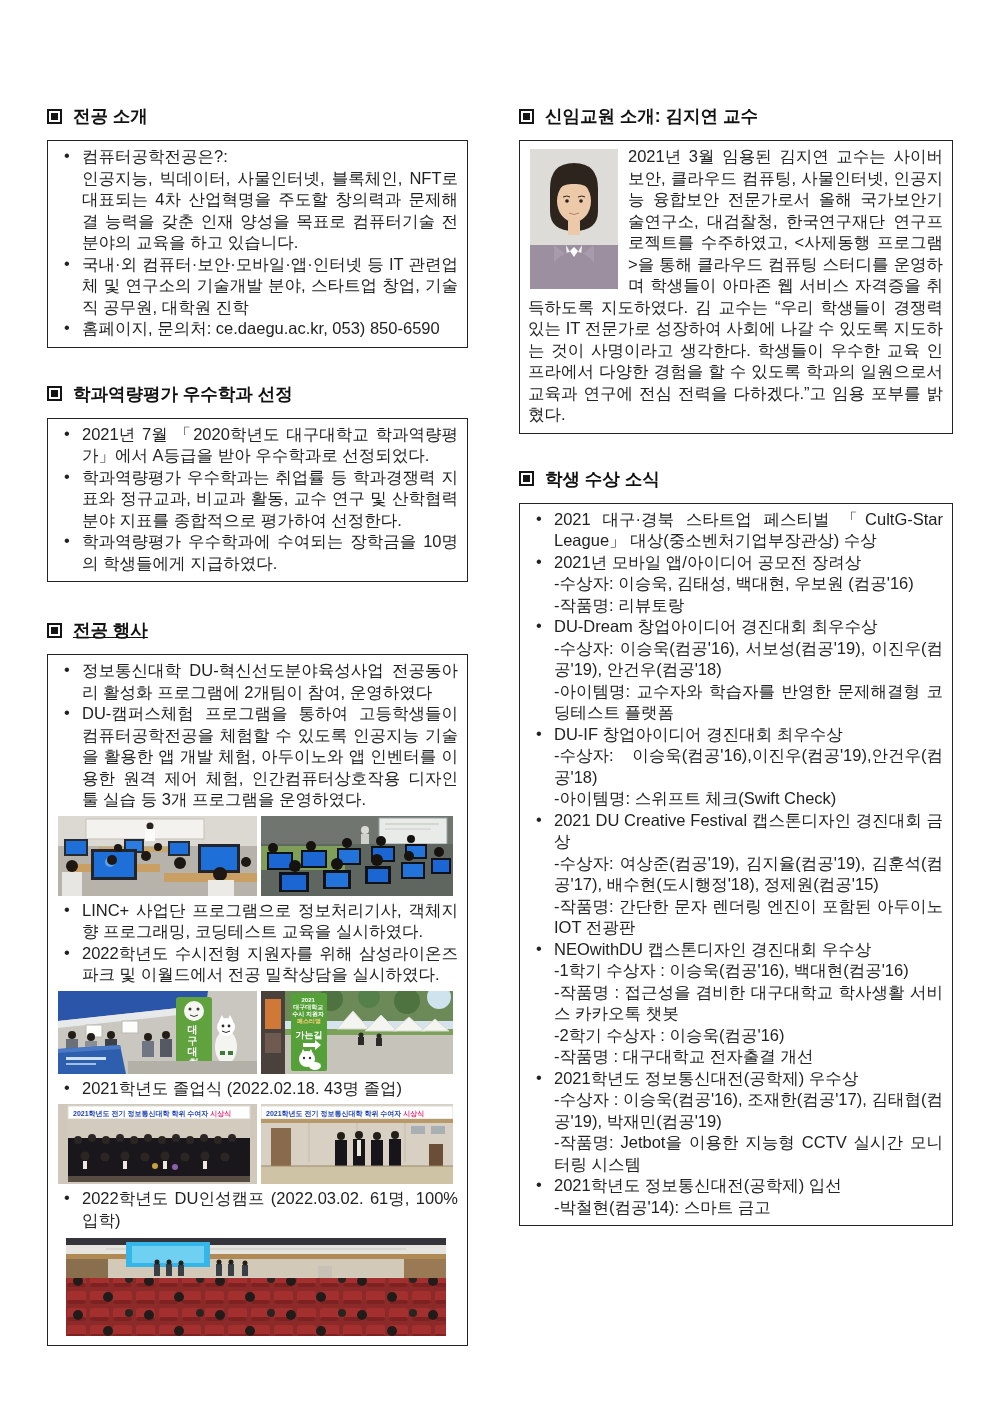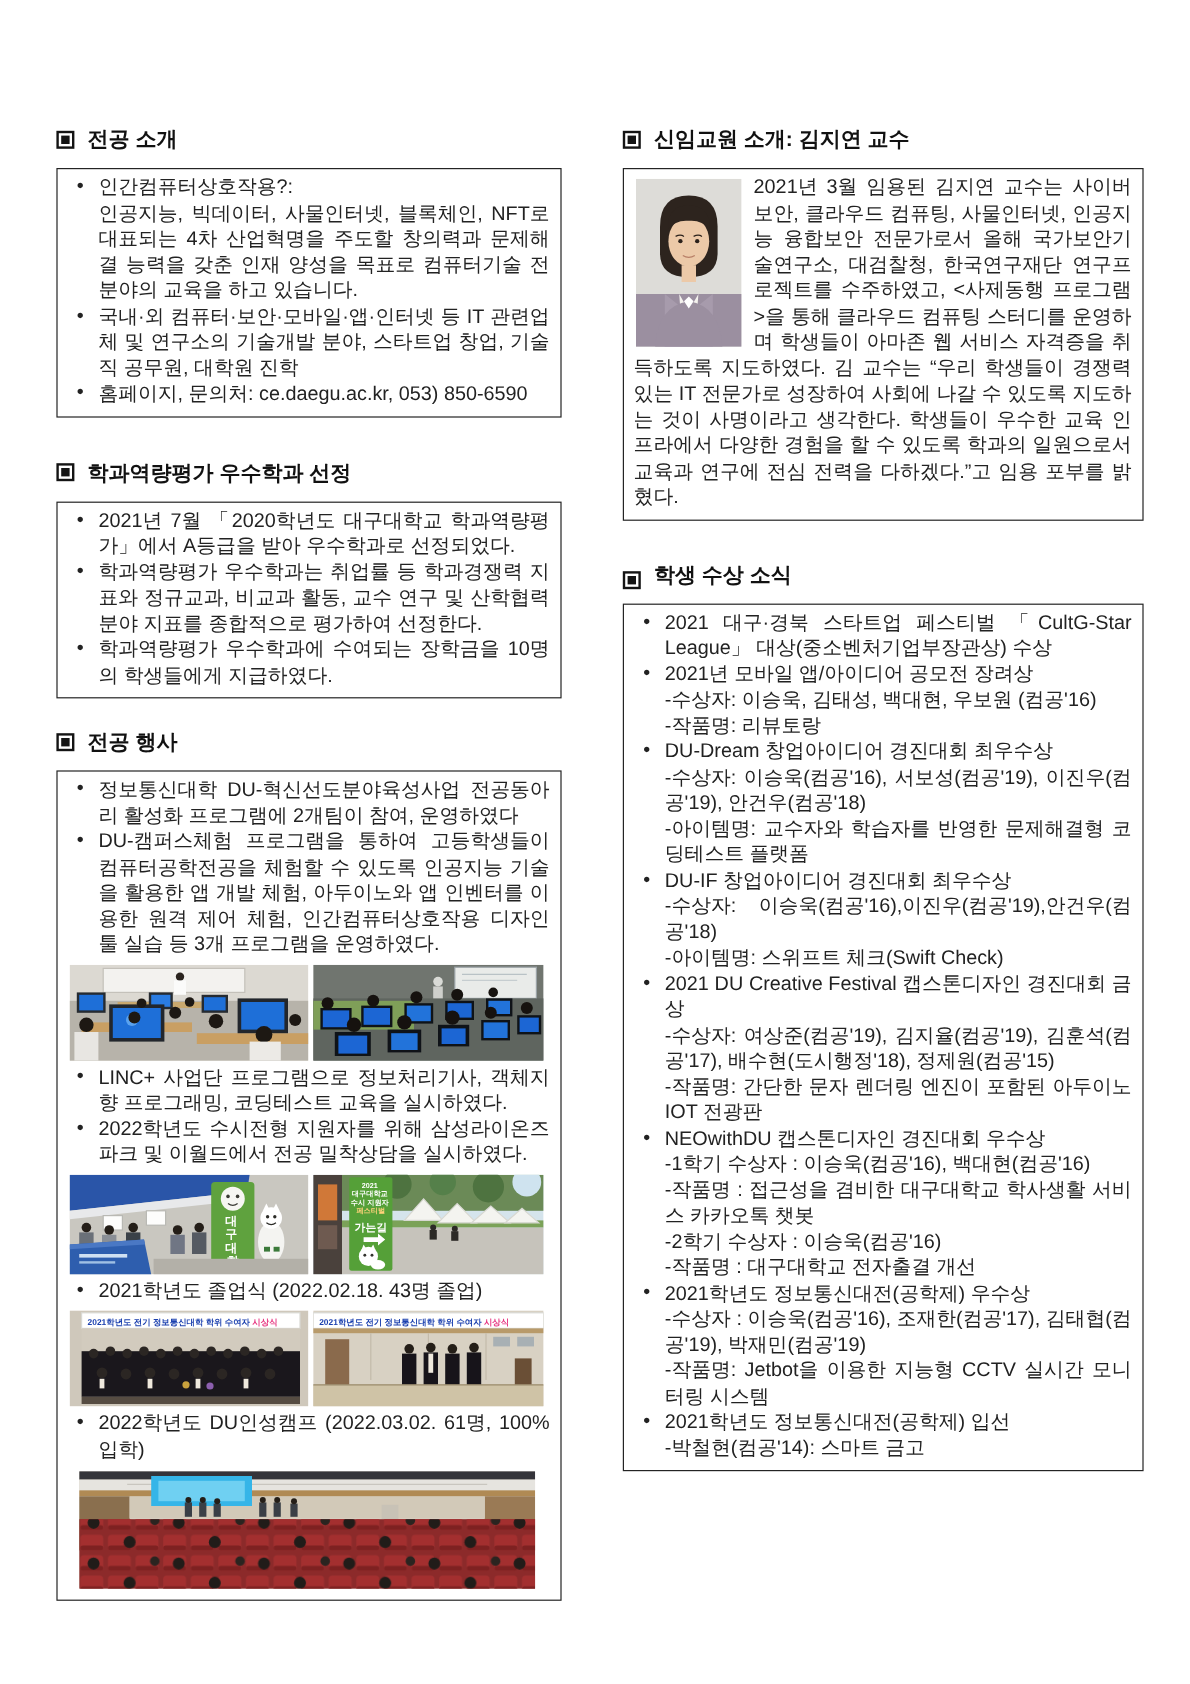--- a/index.html
+++ b/index.html
@@ -7,22 +7,22 @@
     width:992px; height:1403px; position:relative; overflow:hidden;
     font-family:"Liberation Sans","DejaVu Sans",sans-serif;
     color:#1c1c1c;
   }
   .col { position:absolute; top:104px; }
   .col-left  { left:47px;  width:421px; }
   .col-right { left:519px; width:434px; }
 
   .sec-h { display:flex; align-items:center; gap:11px; font-size:17.5px; font-weight:bold; color:#111; }
   .mt34 { margin-top:34px; }
-  .mt24 { margin-top:24px; }
-  .mt33 { margin-top:33px;align-items:flex-end; }
+  .mt24 { margin-top:36px;text-decoration:underline; }
+  .mt33 { margin-top:33px; }
   .marker { width:11px; height:11px; border:2px solid #141414; display:inline-flex; align-items:center; justify-content:center; flex:0 0 auto; }
   .marker-in { width:7px; height:7px; background:#141414; }
 
   .box {
     border:1.6px solid #242424; margin-top:12px;
     padding:5px 9px 7px 8px;
     font-size:16.5px; line-height:21.5px; text-align:justify; color:#222;
   }
   .bi { position:relative; padding-left:26px; }
   .bi .blt { position:absolute; left:8px; top:-1px; }
@@ -42,21 +42,21 @@
   <div class="sec-h">
     <span class="marker">
         <span class="marker-in"></span>
       </span>
     <span>전공 소개</span>
   </div>
 
   <div class="box">
     <div class="bi">
       <span class="blt">•</span>
-      <div>인간컴퓨터상호작용?:</div>
+      <div>컴퓨터공학전공은?:</div>
       <div>인공지능, 빅데이터, 사물인터넷, 블록체인, NFT로 대표되는 4차 산업혁명을 주도할 창의력과 문제해결 능력을 갖춘 인재 양성을 목표로 컴퓨터기술 전 분야의 교육을 하고 있습니다.</div>
     </div>
     <div class="bi">
       <span class="blt">•</span>
       <div>국내·외 컴퓨터·보안·모바일·앱·인터넷 등 IT 관련업체 및 연구소의 기술개발 분야, 스타트업 창업, 기술직 공무원, 대학원 진학</div>
     </div>
     <div class="bi">
       <span class="blt">•</span>
       <div>홈페이지, 문의처: ce.daegu.ac.kr, 053) 850-6590</div>
     </div>

